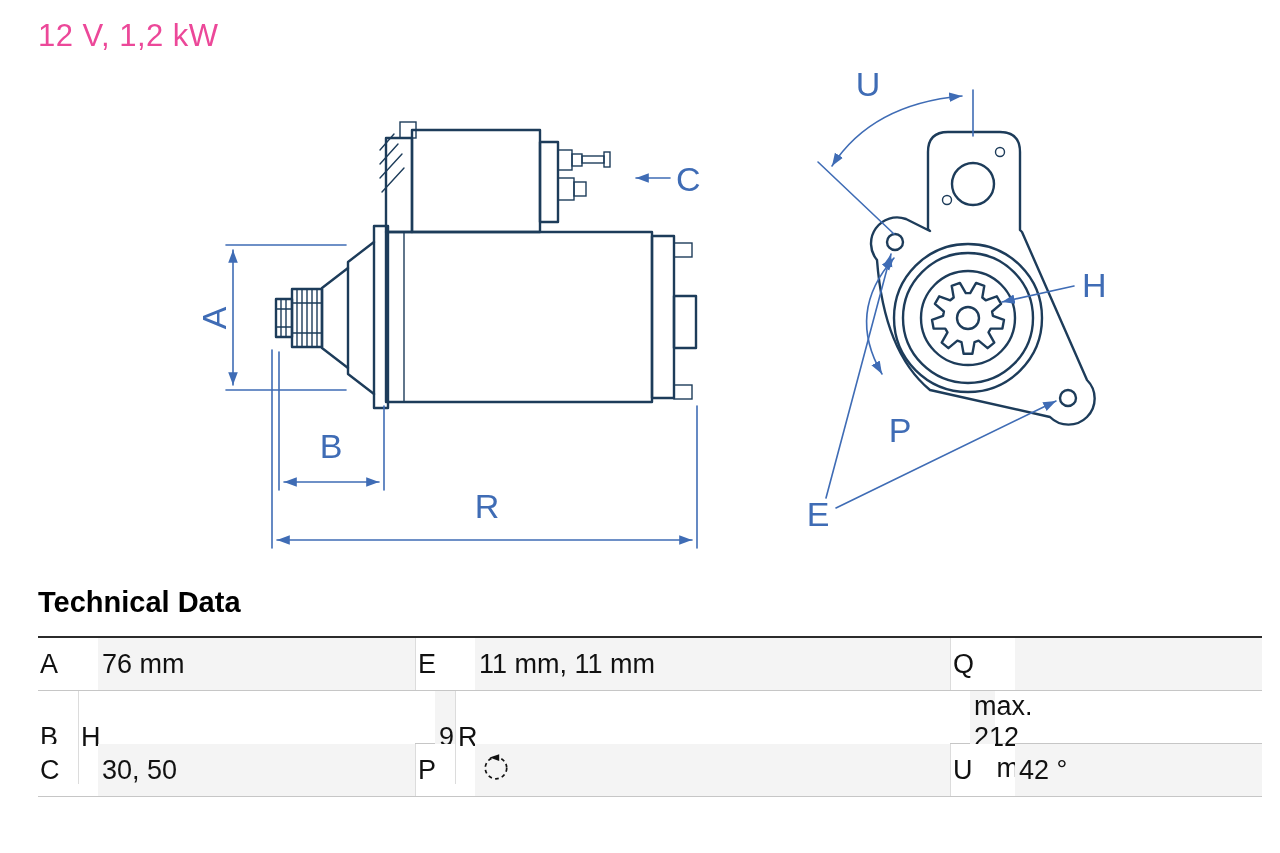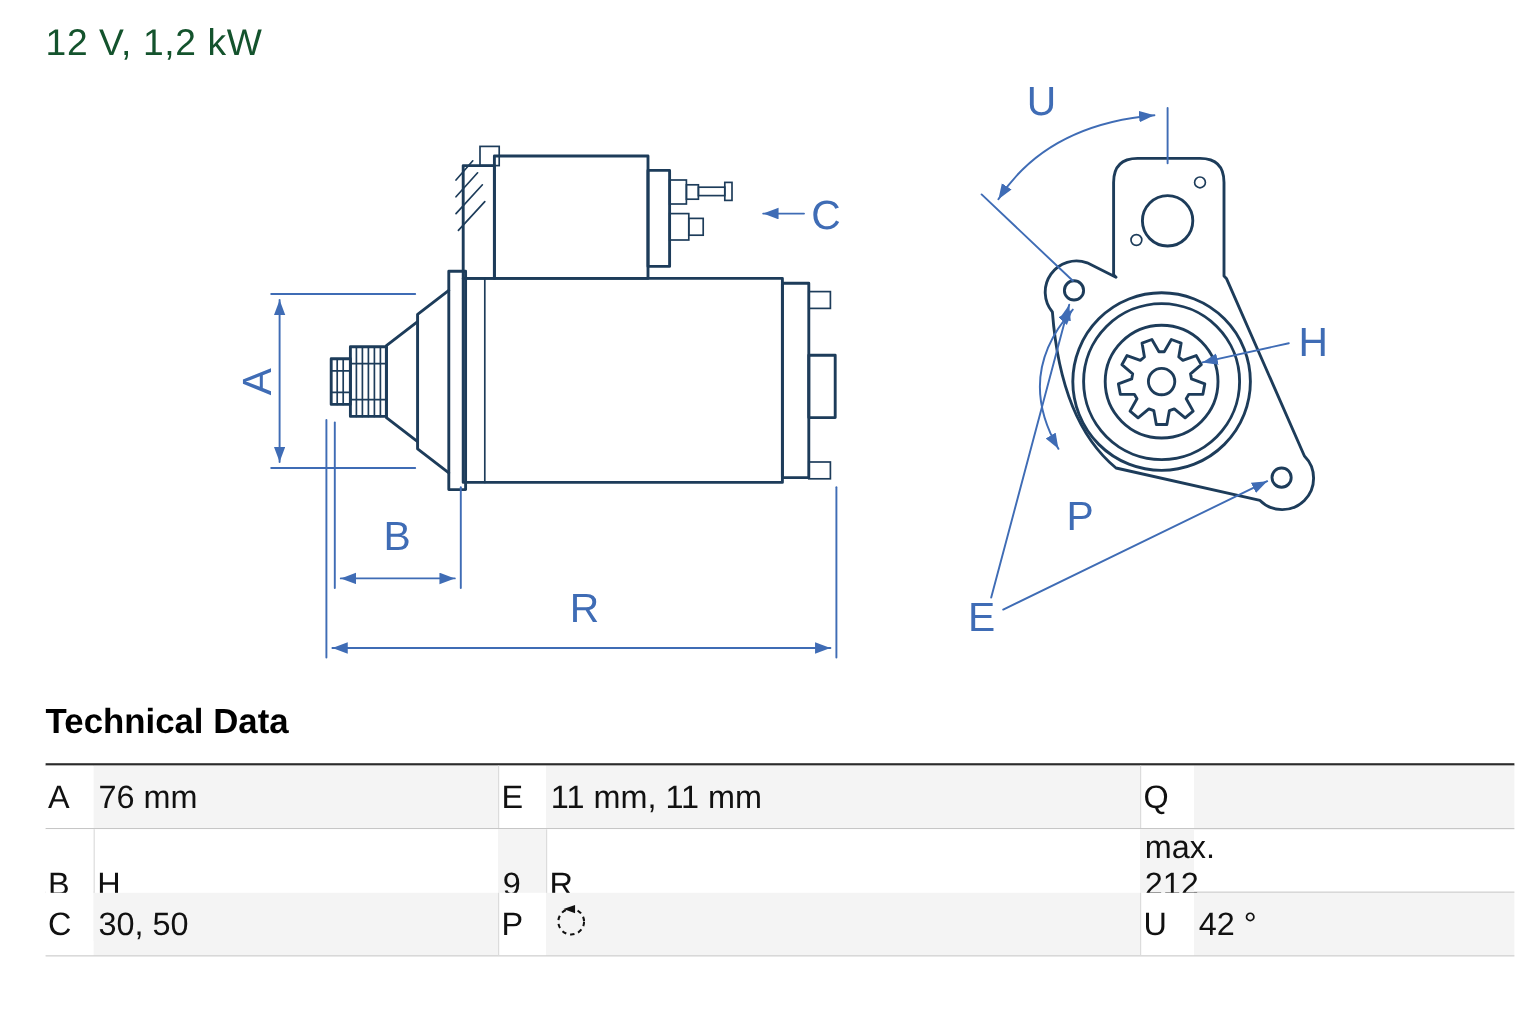--- a/index.html
+++ b/index.html
@@ -2,21 +2,21 @@
 <html style="--ink: #1d3c5a; --dim: #3f6cb5; --text: #111111;"><head>
 <meta charset="utf-8">
 <style>
   html,body{margin:0;padding:0;}
   body{
     width:1280px;height:853px;background:#ffffff;position:relative;overflow:hidden;
     font-family:"Liberation Sans", sans-serif;color:var(--text,#111);
   }
   .page-title{
     position:absolute;left:38px;top:18px;font-size:31px;font-weight:500;
-    letter-spacing:.5px;color:#14532d;
+    letter-spacing:.5px;color:#ec4899;
   }
   .drawing-wrap{position:absolute;left:0;top:50px;width:1280px;height:530px;}
   svg .ink{stroke:var(--ink);fill:none;stroke-width:2.4;stroke-linejoin:round;stroke-linecap:round;}
   svg .ink-thin{stroke:var(--ink);fill:none;stroke-width:1.4;stroke-linecap:round;}
   svg .dim{stroke:var(--dim);fill:none;stroke-width:1.6;stroke-linecap:round;}
   svg .dim-fill{fill:var(--dim);stroke:none;}
   svg .dim-label{font-family:"Liberation Sans",sans-serif;font-size:34px;fill:var(--dim);}
   .tech-heading{
     position:absolute;left:38px;top:586px;font-size:29px;font-weight:bold;color:#000000;
   }
@@ -25,21 +25,21 @@
     border-top:2px solid #2b2b2b;
   }
   .data-row{
     display:grid;
     grid-template-columns:40px 337px 40px 495px 45px auto;
     height:52px;align-items:center;
     border-bottom:1px solid #c6c6c6;
     font-size:27px;
   }
   .cell-key{padding-left:2px;background:#ffffff;height:100%;display:flex;align-items:center;}
-  .cell-val{background:#f4f4f4;height:100%;display:flex;align-items:center;padding-left:4px;}
+  .cell-val{background:#f4f4f4;height:100%;display:flex;align-items:center;padding-left:4px;margin-left:20px;}
   .cell-key.g2,.cell-key.g3{border-left:1px solid #dcdcdc;}
   .rot-icon{display:inline-block;margin-left:2px;}
 </style>
 </head>
 <body>
 
 <div class="page-title">12 V, 1,2 kW</div>
 
 <div class="drawing-wrap">
 <svg width="1280" height="530" viewBox="0 50 1280 530">

